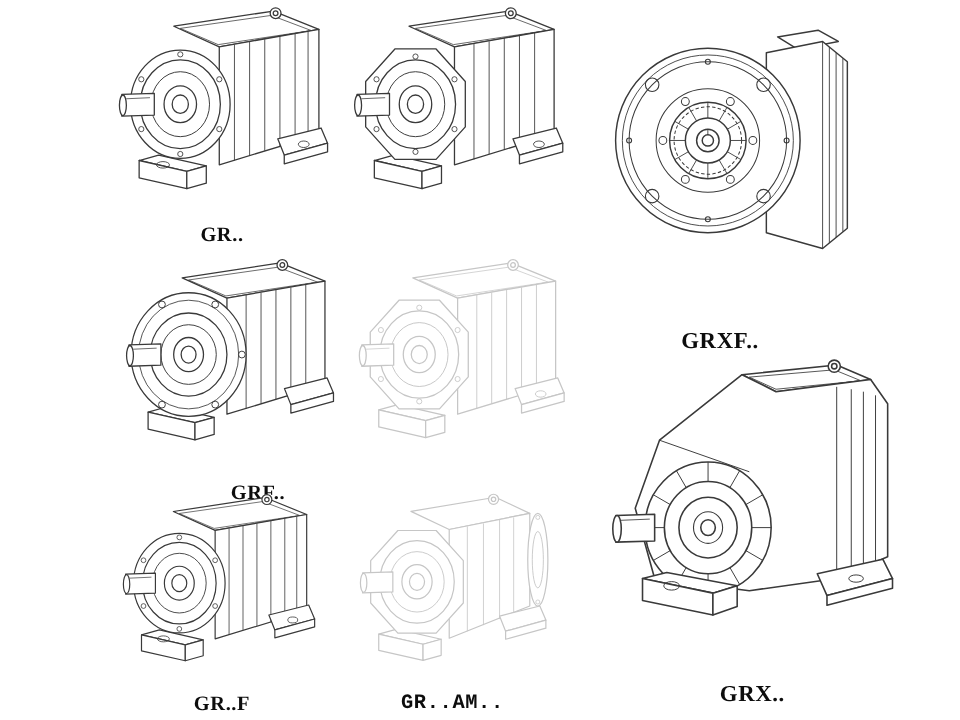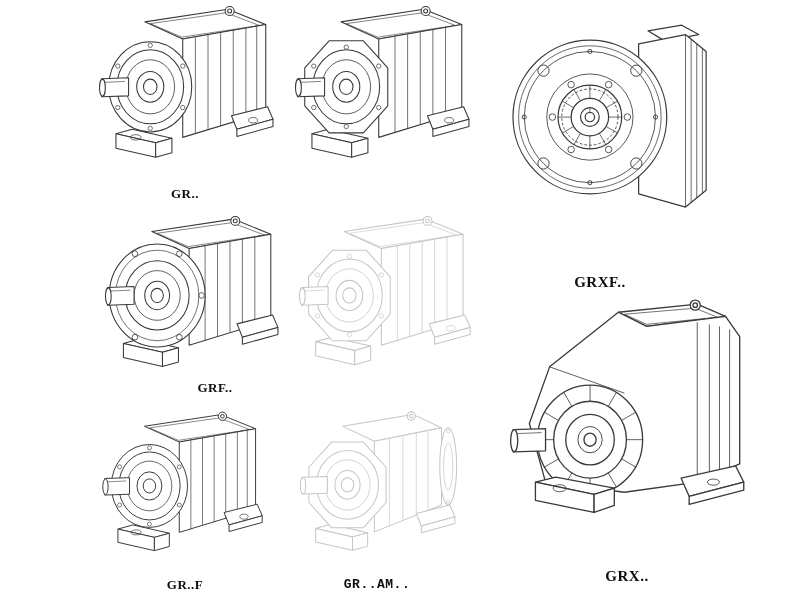--- a/index.html
+++ b/index.html
@@ -6,24 +6,24 @@
   .canvas{
     position:relative;width:800px;height:600px;background:#ffffff;
     overflow:hidden;font-family:"Liberation Serif",serif;
   }
   .fig{position:absolute;}
   .fig svg{width:100%;height:100%;display:block;}
   .ink{color:#3a3a3a;}
   .faded{color:#c6c6c6;}
   .model-label{
     position:absolute;text-align:center;font-weight:bold;
-    font-size:13px;letter-spacing:.5px;color:#0d0d0d;
+    font-size:17px;letter-spacing:.5px;color:#0d0d0d;
     font-family:"Liberation Serif",serif;
   }
-  .model-label.big{font-size:15px;}
+  .model-label.big{font-size:19px;}
 </style>
 </head>
 <body>
 
 <svg width="0" height="0" style="position:absolute" aria-hidden="true">
   <defs>
 
     <symbol id="sym-gr" viewBox="0 0 215 205">
       <g stroke="currentColor" fill="none" stroke-width="1.2" stroke-linejoin="round">
         <polygon points="58,22 150,8 192,25 100,41" fill="#fff"></polygon>
@@ -298,21 +298,21 @@
         <use href="#sym-grxf"></use>
       </svg>
   </div>
   <div class="model-label big" style="left:535px;top:274px;width:130px;">GRXF..</div>
 
   <div class="fig ink" style="left:95px;top:212px;width:198px;height:182px;">
     <svg viewBox="0 0 215 205">
         <use href="#sym-grf"></use>
       </svg>
   </div>
-  <div class="model-label" style="left:150px;top:380px;width:130px;">GRF..</div>
+  <div class="model-label" style="left:150px;top:401px;width:130px;">GRF..</div>
 
   <div class="fig faded" style="left:288px;top:212px;width:200px;height:182px;">
     <svg viewBox="0 0 215 205">
         <use href="#sym-grz"></use>
       </svg>
   </div>
 
   <div class="fig ink" style="left:497px;top:296px;width:268px;height:258px;">
     <svg viewBox="0 0 265 255">
         <use href="#sym-grx"></use>

